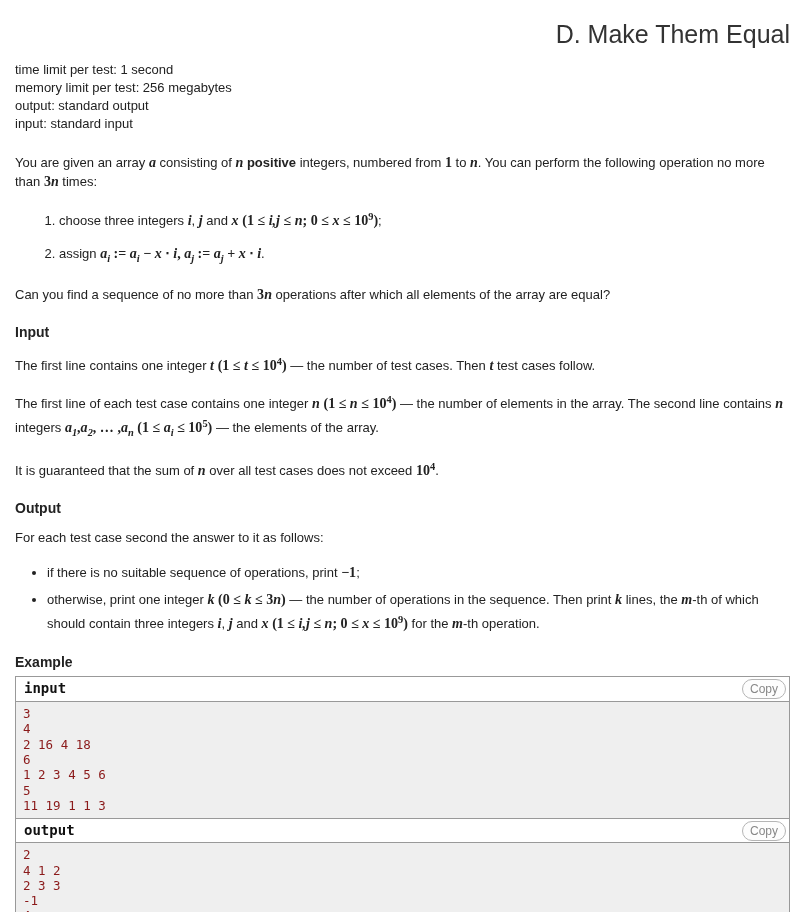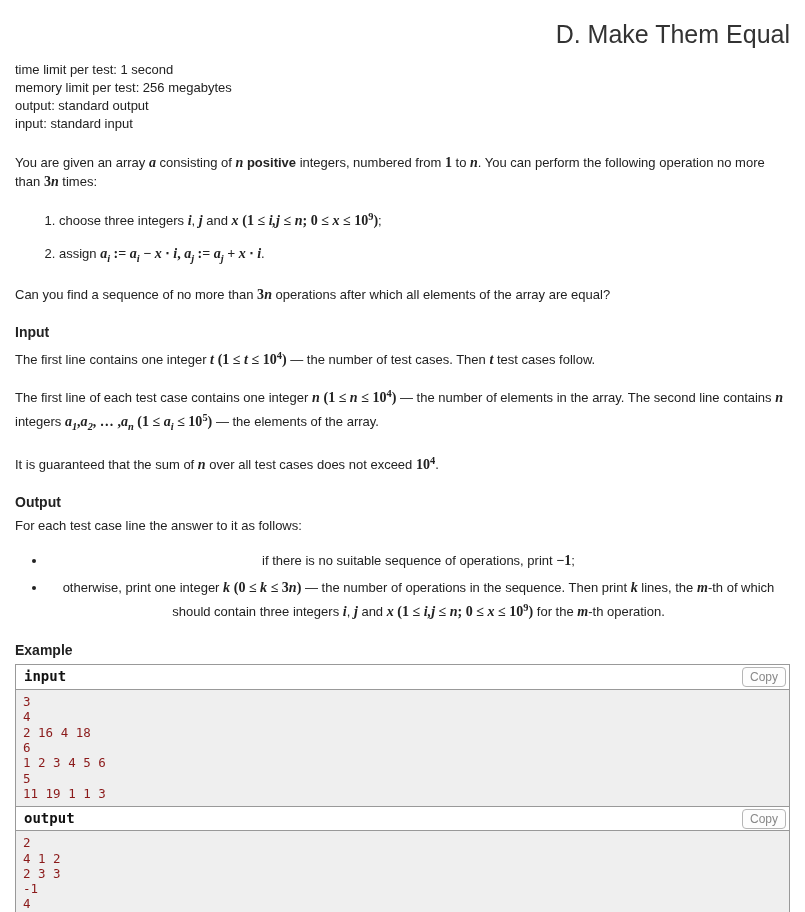--- a/index.html
+++ b/index.html
@@ -14,25 +14,25 @@
 
   .ptitle {
     text-align: right;
     font-size: 25px;
     color: #333;
     margin: 10px 0 12px 0;
   }
   .limits { text-align: left; font-size: 13px; line-height: 18px; color: #222; }
 
   .para { margin: 15px 0; line-height: 19px; }
-  .tight { margin-top: 6px; }
+  .tight { margin-top: 12px; }
 
   ol.oplist { margin: 16px 0; padding-left: 32px; line-height: 20px; }
   ol.oplist li { margin: 12px; }
-  ul.rules { margin: 14px 0; padding-left: 32px; line-height: 20px; text-align: center; }
+  ul.rules { margin: 14px 0; padding-left: 32px; line-height: 20px; }
   ul.rules li { margin-bottom: 6px; }
 
   .sect-title { font-weight: bold; font-size: 14px; margin: 20px 0 2px 0; color: #222; }
 
   
   .mv { font-family: "Liberation Serif", serif; font-weight: 700; font-style: italic; font-size: 1.08em; }
   .mn { font-family: "Liberation Serif", serif; font-weight: 700; font-size: 1.08em; }
   sup.mx { font-family: "Liberation Serif", serif; font-weight: 700; font-size: 0.8em; }
   sub.mx { font-family: "Liberation Serif", serif; font-weight: 700; font-style: italic; font-size: 0.8em; }
   .bld { font-weight: 700; }
@@ -55,21 +55,21 @@
   }
   .copy-btn {
     position: absolute;
     right: 3px;
     top: 2px;
     font-family: "Liberation Sans", sans-serif;
     font-size: 12px;
     color: #888;
     background: #fdfdfd;
     border: 1px solid #b5b5b5;
-    border-radius: 4px;
+    border-radius: 10px;
     padding: 2px 7px;
     cursor: pointer;
   }
   .sample-pre {
     margin: 0;
     background: #efefef;
     color: #8b1a1a;
     font-family: "DejaVu Sans Mono", monospace;
     font-size: 12.5px;
     line-height: 15.3px;
@@ -99,21 +99,21 @@
   </ol>
 
   <div class="para"><span class="">Can you find a sequence of no more than </span><span class="mn">3</span><span class="mv">n</span><span class=""> operations after which all elements of the array are equal?</span></div>
 
   <div class="sect-title">Input</div>
   <div class="para tight"><span class="">The first line contains one integer </span><span class="mv">t</span><span class=""> </span><span class="mn">(1 ≤ </span><span class="mv">t</span><span class="mn"> ≤ 10</span><sup class="mx">4</sup><span class="mn">)</span><span class=""> — the number of test cases. Then </span><span class="mv">t</span><span class=""> test cases follow.</span></div>
   <div class="para"><span class="">The first line of each test case contains one integer </span><span class="mv">n</span><span class=""> </span><span class="mn">(1 ≤ </span><span class="mv">n</span><span class="mn"> ≤ 10</span><sup class="mx">4</sup><span class="mn">)</span><span class=""> — the number of elements in the array. The second line contains </span><span class="mv">n</span><span class=""> integers </span><span class="mv">a</span><sub class="mx">1</sub><span class="mn">,</span><span class="mv">a</span><sub class="mx">2</sub><span class="mn">, … ,</span><span class="mv">a</span><sub class="mx">n</sub><span class=""> </span><span class="mn">(1 ≤ </span><span class="mv">a</span><sub class="mx">i</sub><span class="mn"> ≤ 10</span><sup class="mx">5</sup><span class="mn">)</span><span class=""> — the elements of the array.</span></div>
   <div class="para"><span class="">It is guaranteed that the sum of </span><span class="mv">n</span><span class=""> over all test cases does not exceed </span><span class="mn">10</span><sup class="mx">4</sup><span class="">.</span></div>
 
   <div class="sect-title">Output</div>
-  <div class="para tight"><span class="">For each test case line the answer to it as follows:</span></div>
+  <div class="para tight"><span class="">For each test case second the answer to it as follows:</span></div>
 
   <ul class="rules">
     <li><span class="">if there is no suitable sequence of operations, print </span><span class="mn">−1</span><span class="">;</span></li>
     <li><span class="">otherwise, print one integer </span><span class="mv">k</span><span class=""> </span><span class="mn">(0 ≤ </span><span class="mv">k</span><span class="mn"> ≤ </span><span class="mn">3</span><span class="mv">n</span><span class="mn">)</span><span class=""> — the number of operations in the sequence. Then print </span><span class="mv">k</span><span class=""> lines, the </span><span class="mv">m</span><span class="">-th of which should contain three integers </span><span class="mv">i</span><span class="">, </span><span class="mv">j</span><span class=""> and </span><span class="mv">x</span><span class=""> </span><span class="mn">(1 ≤ </span><span class="mv">i,j</span><span class="mn"> ≤ </span><span class="mv">n</span><span class="mn">; 0 ≤ </span><span class="mv">x</span><span class="mn"> ≤ 10</span><sup class="mx">9</sup><span class="mn">)</span><span class=""> for the </span><span class="mv">m</span><span class="">-th operation.</span></li>
   </ul>
 
 
   <div class="sect-title">Example</div>
 
   <div class="sample-box">

